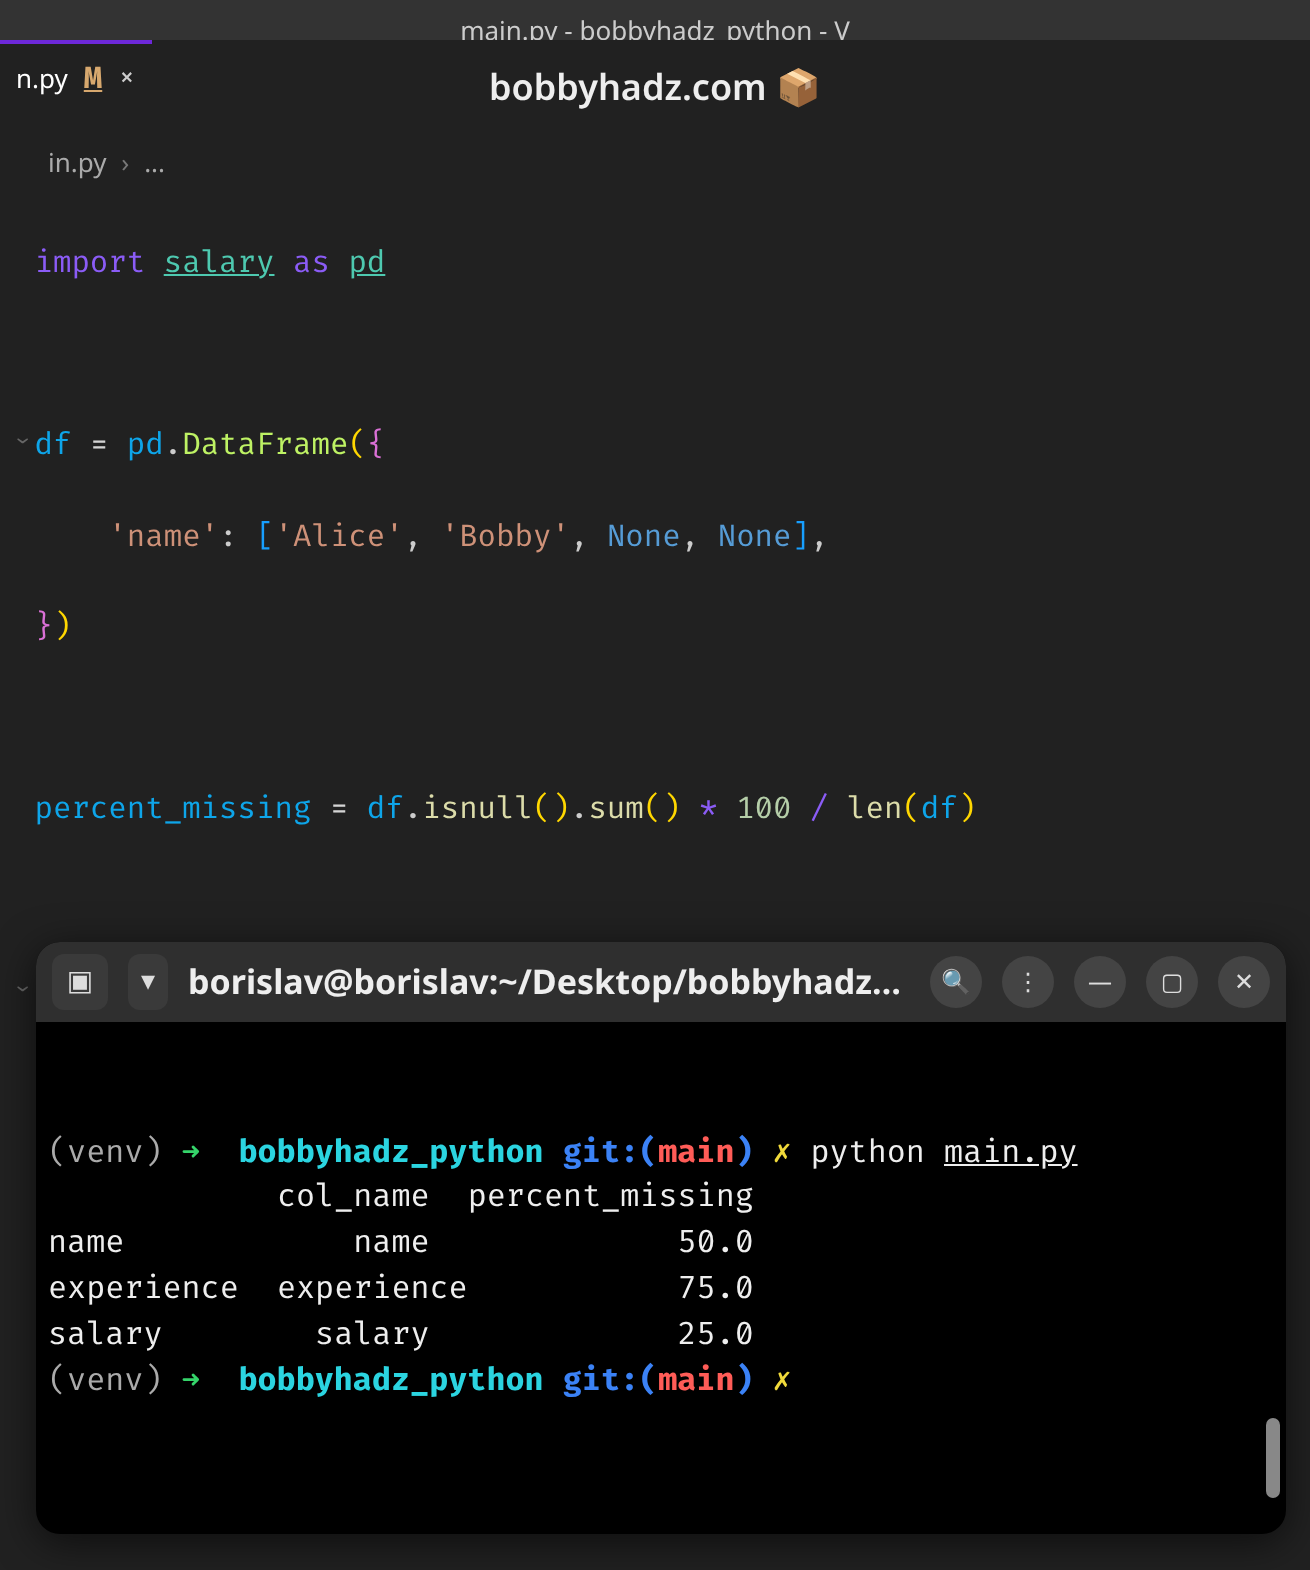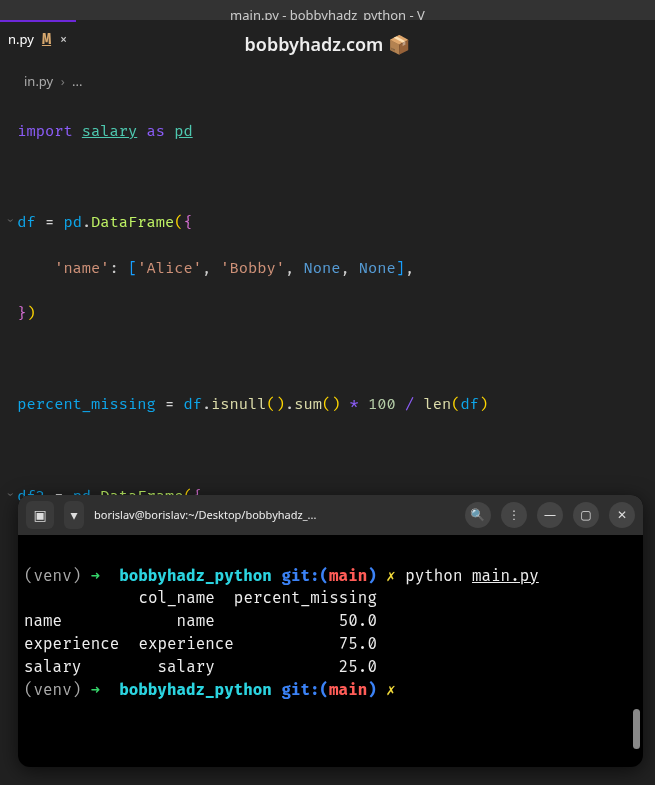--- a/index.html
+++ b/index.html
@@ -116,42 +116,43 @@
     background: #444;
     display: flex;
     align-items: center;
     justify-content: center;
     color: #ddd;
     font-size: 14px;
   }
   .term-titlebar .ttitle {
     flex: 1;
     color: #eee;
-    font-size: 11px;
-    font-weight: 400;
+    font-size: 17px;
+    font-weight: 700;
     white-space: nowrap;
     overflow: hidden;
     text-overflow: ellipsis;
   }
   .term-titlebar .round {
     width: 26px; height: 26px;
     border-radius: 50%;
     background: #444;
     display: flex; align-items: center; justify-content: center;
     color: #ddd; font-size: 12px;
   }
   .term-titlebar .light { background: #3a3a3a; }
   .term-body {
     padding: 8px 6px 18px 6px;
     font-family: "Fira Code", monospace;
     font-size: 15.5px;
     line-height: 1.48;
     white-space: pre;
     color: #eee;
     position: relative;
+    margin-top: 24px;
   }
   .t-venv { color: #aaa; }
   .t-arrow{ color: #35d46a; font-weight: bold; }
   .t-dir  { color: #2bd4e0; font-weight: bold; }
   .t-git  { color: #3b82f6; font-weight: bold; }
   .t-main { color: #ff5c57; font-weight: bold; }
   .t-x    { color: #f0d93a; font-weight: bold; }
   .t-cmd  { color: #eee; }
   .t-ul   { text-decoration: underline; }
   .term-scroll {

